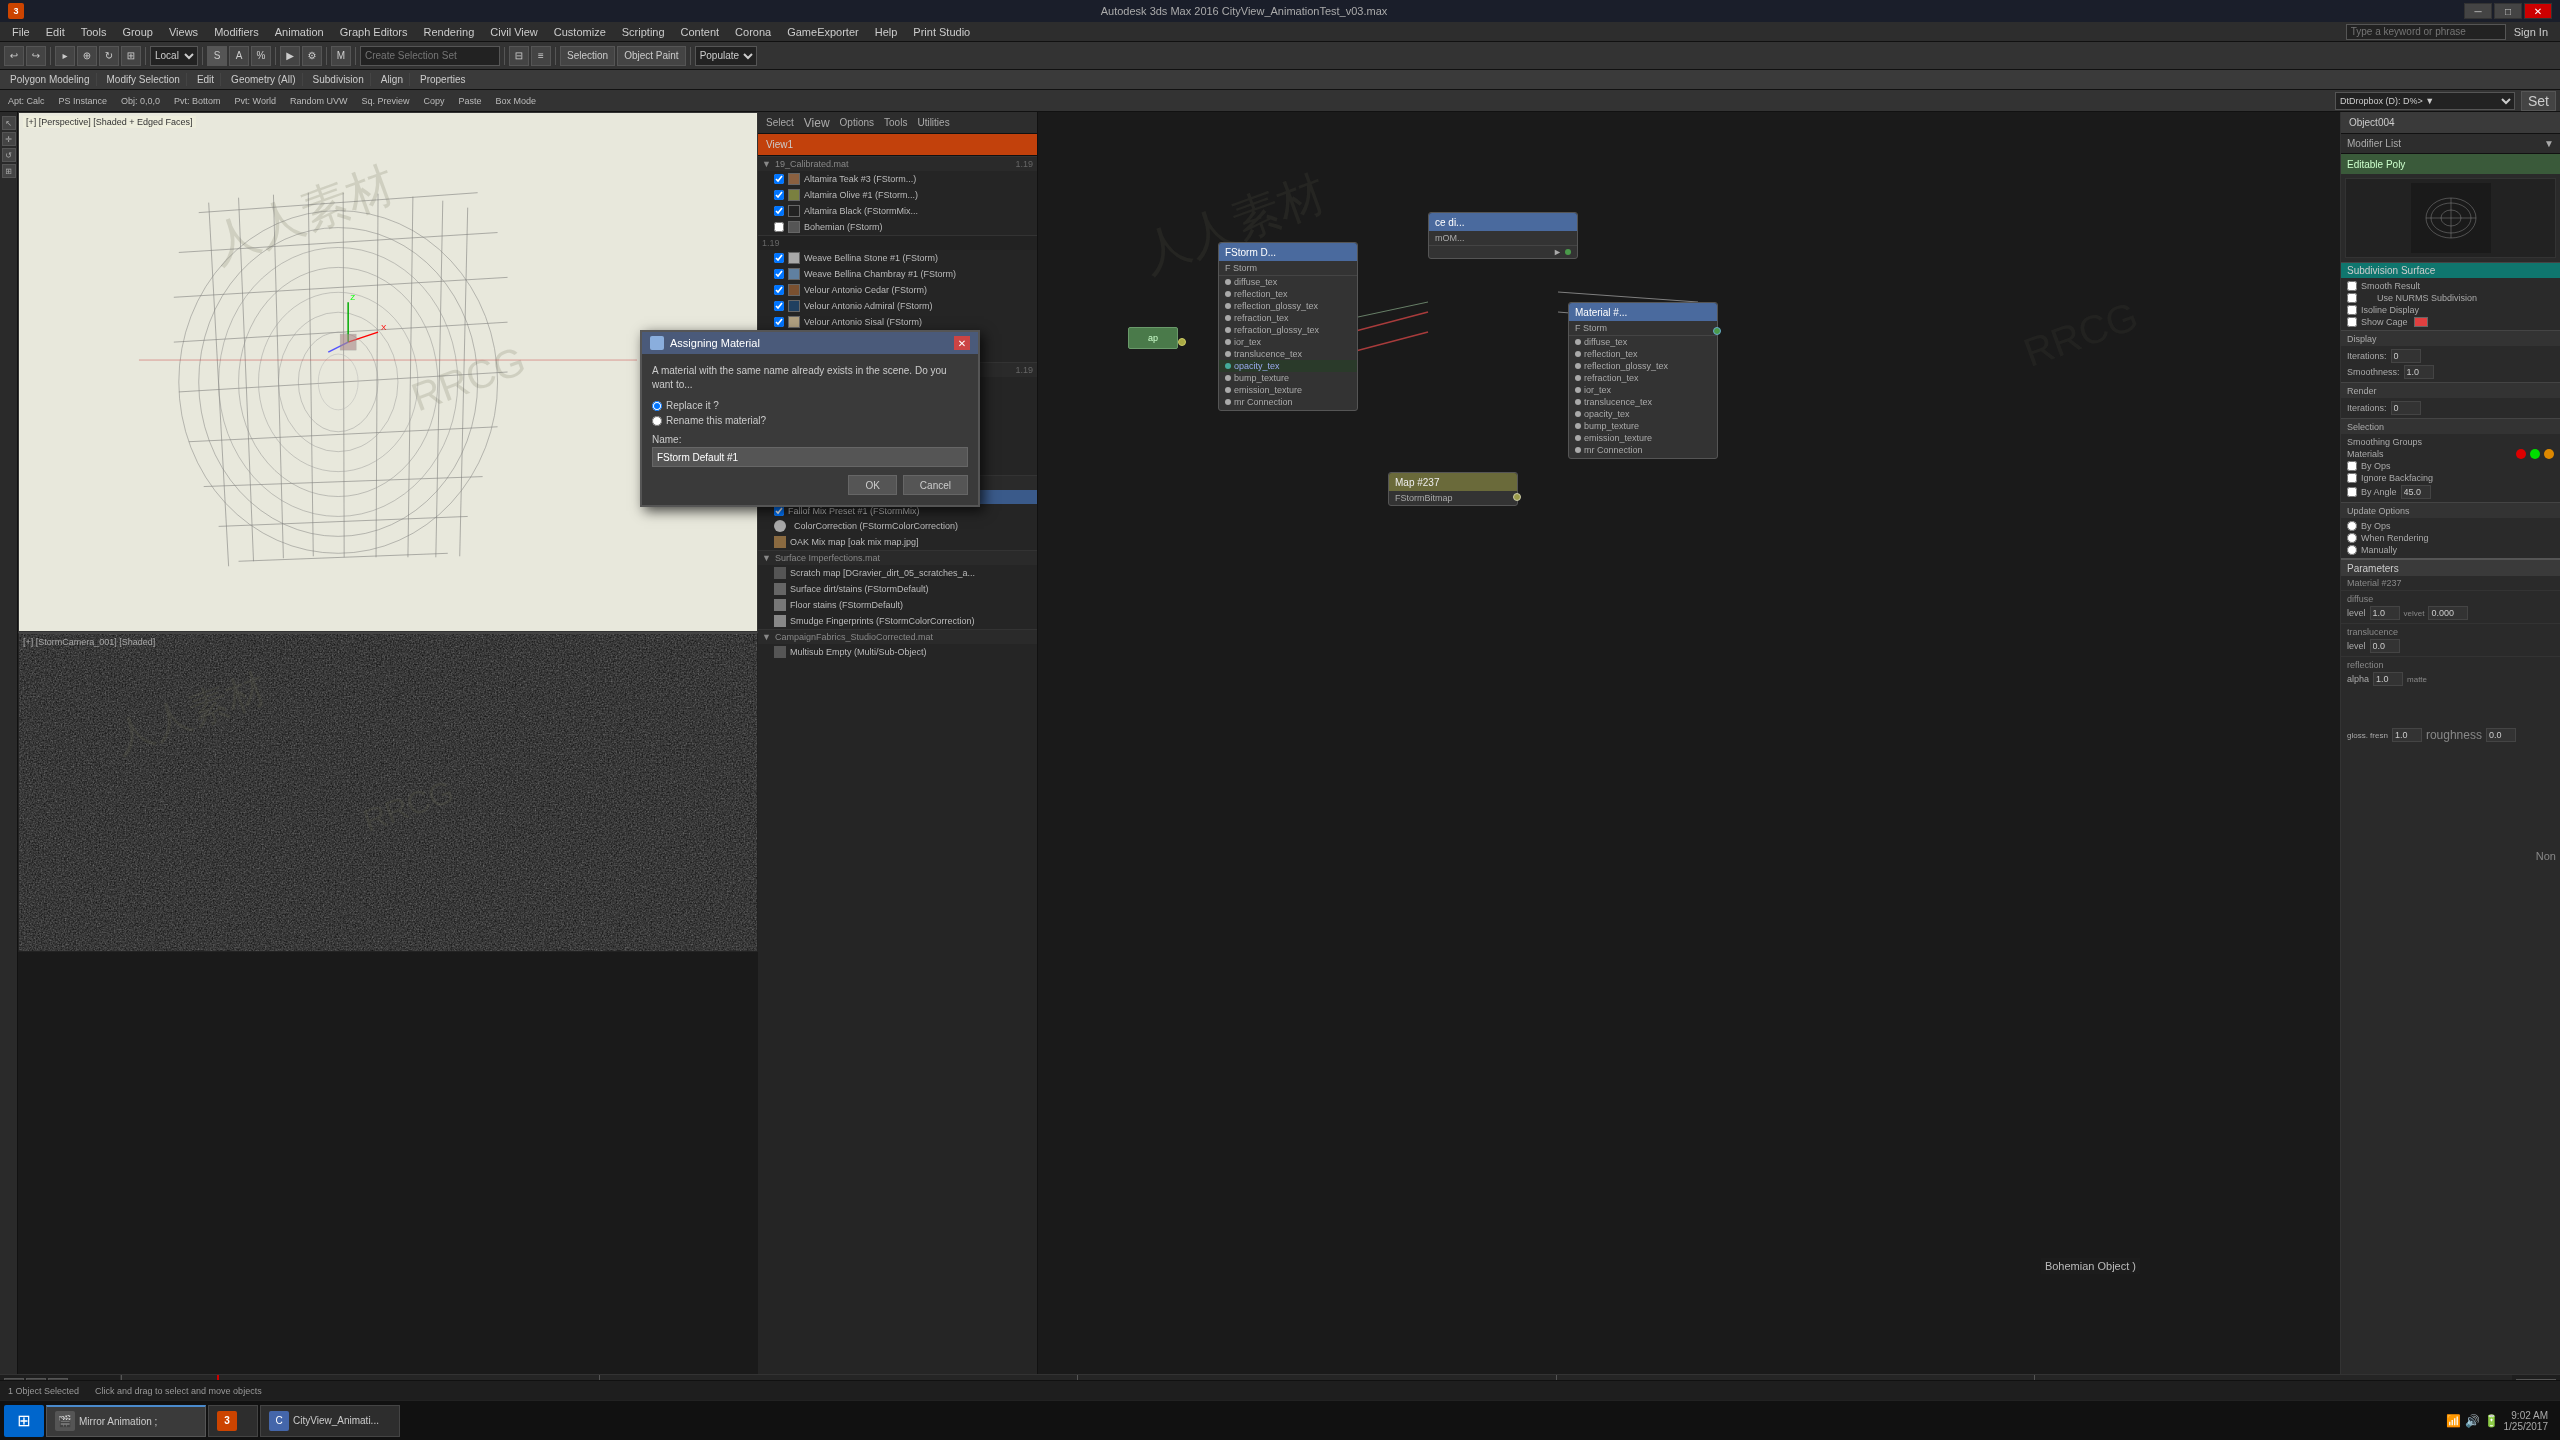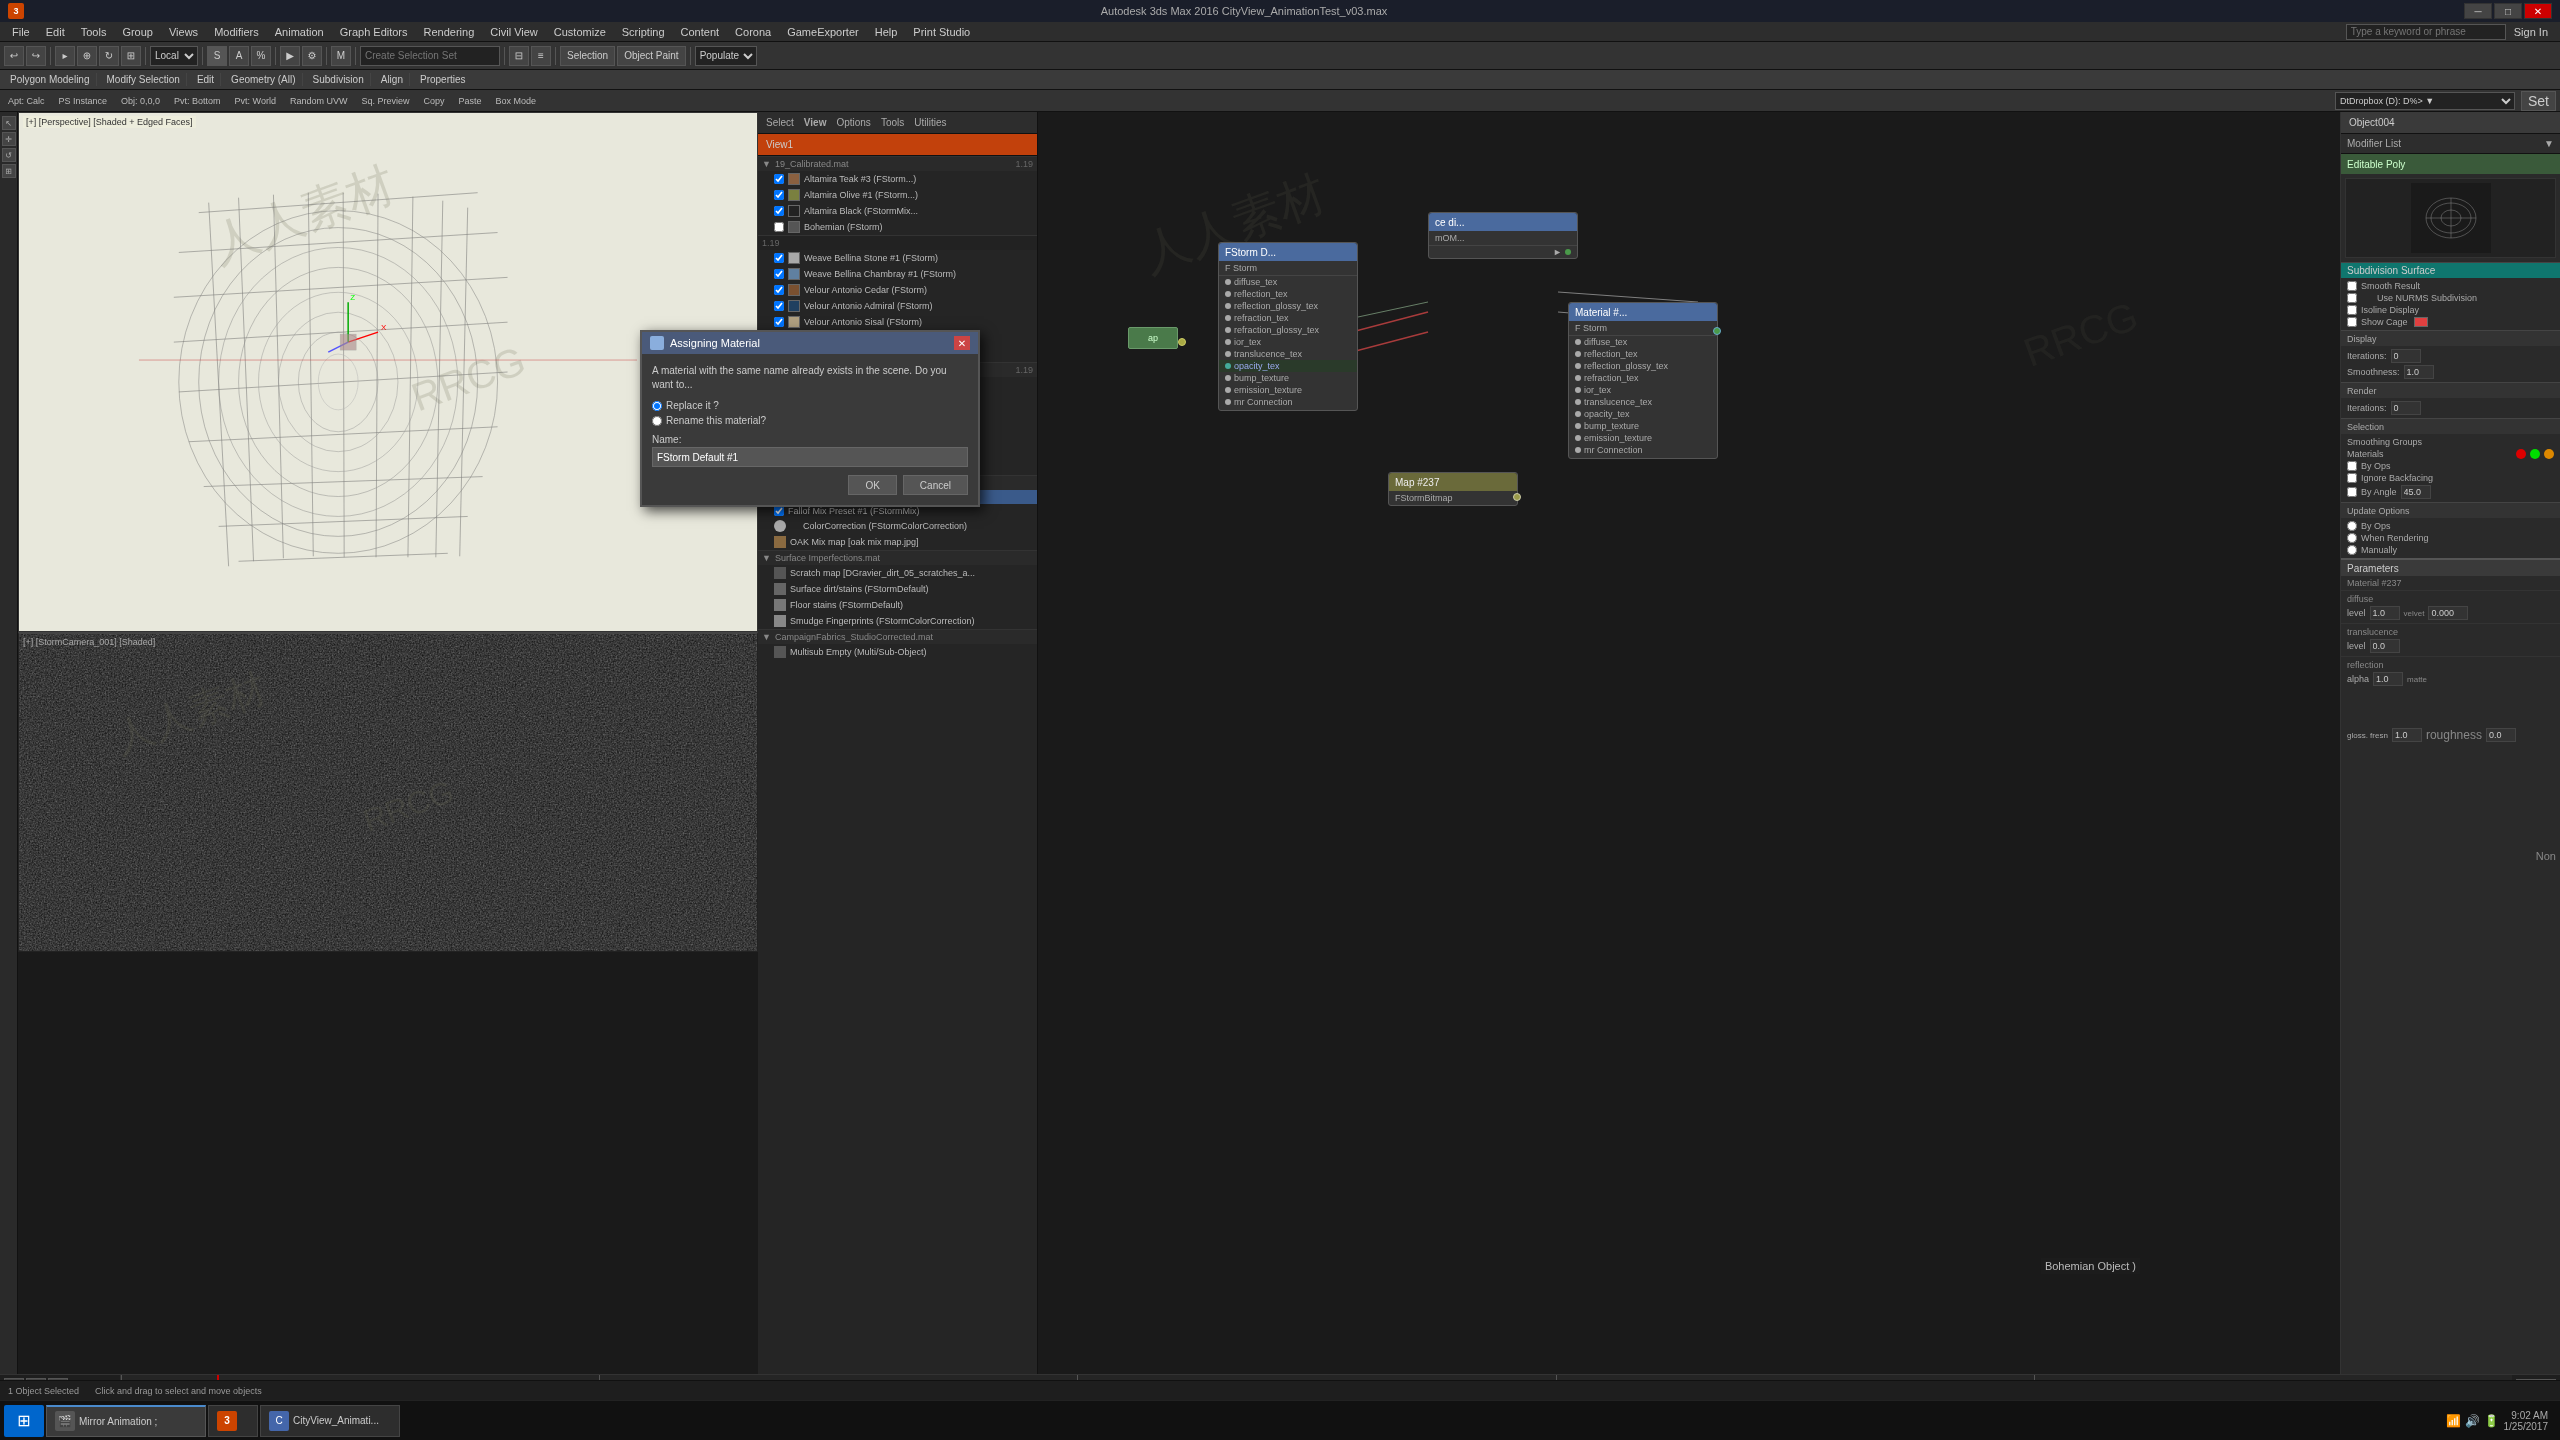--- a/index.html
+++ b/index.html
@@ -225,21 +225,21 @@
           <line x1="0" y1="180" x2="740" y2="100" stroke="#444" stroke-width="0.5" opacity="0.4"></line>
           <line x1="0" y1="220" x2="740" y2="140" stroke="#444" stroke-width="0.5" opacity="0.3"></line>
         </svg>
       </div>
     </div>
 
     <div style="width:280px;background:#252525;border-right:1px solid #111;overflow-y:auto;flex-shrink:0;">
 
       <div style="height:22px;background:#2d2d2d;display:flex;align-items:center;padding:0 4px;gap:2px;border-bottom:1px solid #111;">
         <div style="font-size:10px;color:#aaa;padding:0 4px;cursor:pointer;">Select</div>
-        <div style="font-size:10px;color:#aaa;padding:0 4px;cursor:pointer;font-weight:bold;">View</div>
+        <div style="font-size:12px;color:#aaa;padding:0 4px;cursor:pointer;">View</div>
         <div style="font-size:10px;color:#aaa;padding:0 4px;cursor:pointer;">Options</div>
         <div style="font-size:10px;color:#aaa;padding:0 4px;cursor:pointer;">Tools</div>
         <div style="font-size:10px;color:#aaa;padding:0 4px;cursor:pointer;">Utilities</div>
       </div>
 
       <div style="height:22px;background:#c2410c;display:flex;align-items:center;padding:0 8px;font-size:10px;color:#ccc;border-bottom:1px solid #111;">
         <span>View1</span>
       </div>
 
       <div style="padding:2px 4px;background:#2a2a2a;font-size:9px;color:#888;border-top:1px solid #333;display:flex;align-items:center;gap:4px;">
@@ -347,21 +347,21 @@
         <span>FStorm Defaults.mat</span>
       </div>
       <div style="padding:2px 16px;font-size:9px;color:#fff;cursor:pointer;display:flex;align-items:center;gap:4px;background:#3a5a8a;">
         <div style="width:10px;height:10px;background:#4a9ae0;border-radius:2px;flex-shrink:0;"></div>
         <span>FStorm Default (FStorm)</span>
       </div>
       <div style="padding:2px 16px;font-size:9px;color:#bbb;cursor:pointer;display:flex;align-items:center;gap:4px;">
         <input type="checkbox" checked="" style="width: 10px; height: 10px;">
         <span>Fallof Mix Preset #1 (FStormMix)</span>
       </div>
-      <div style="padding:2px 16px;font-size:9px;color:#bbb;cursor:pointer;display:flex;align-items:center;gap:17px;">
+      <div style="padding:2px 16px;font-size:9px;color:#bbb;cursor:pointer;display:flex;align-items:center;gap:8px;">
         <div style="width:12px;height:12px;background:#aaa;border-radius:50%;flex-shrink:0;"></div>
         <span>ColorCorrection (FStormColorCorrection)</span>
       </div>
       <div style="padding:2px 16px;font-size:9px;color:#bbb;cursor:pointer;display:flex;align-items:center;gap:4px;">
         <div style="width:12px;height:12px;background:#8a6a40;flex-shrink:0;"></div>
         <span>OAK Mix map [oak mix map.jpg]</span>
       </div>
 
       <div style="padding:2px 4px;background:#2a2a2a;font-size:9px;color:#888;border-top:1px solid #333;display:flex;align-items:center;gap:4px;">
         <span style="cursor:pointer;">▼</span>

